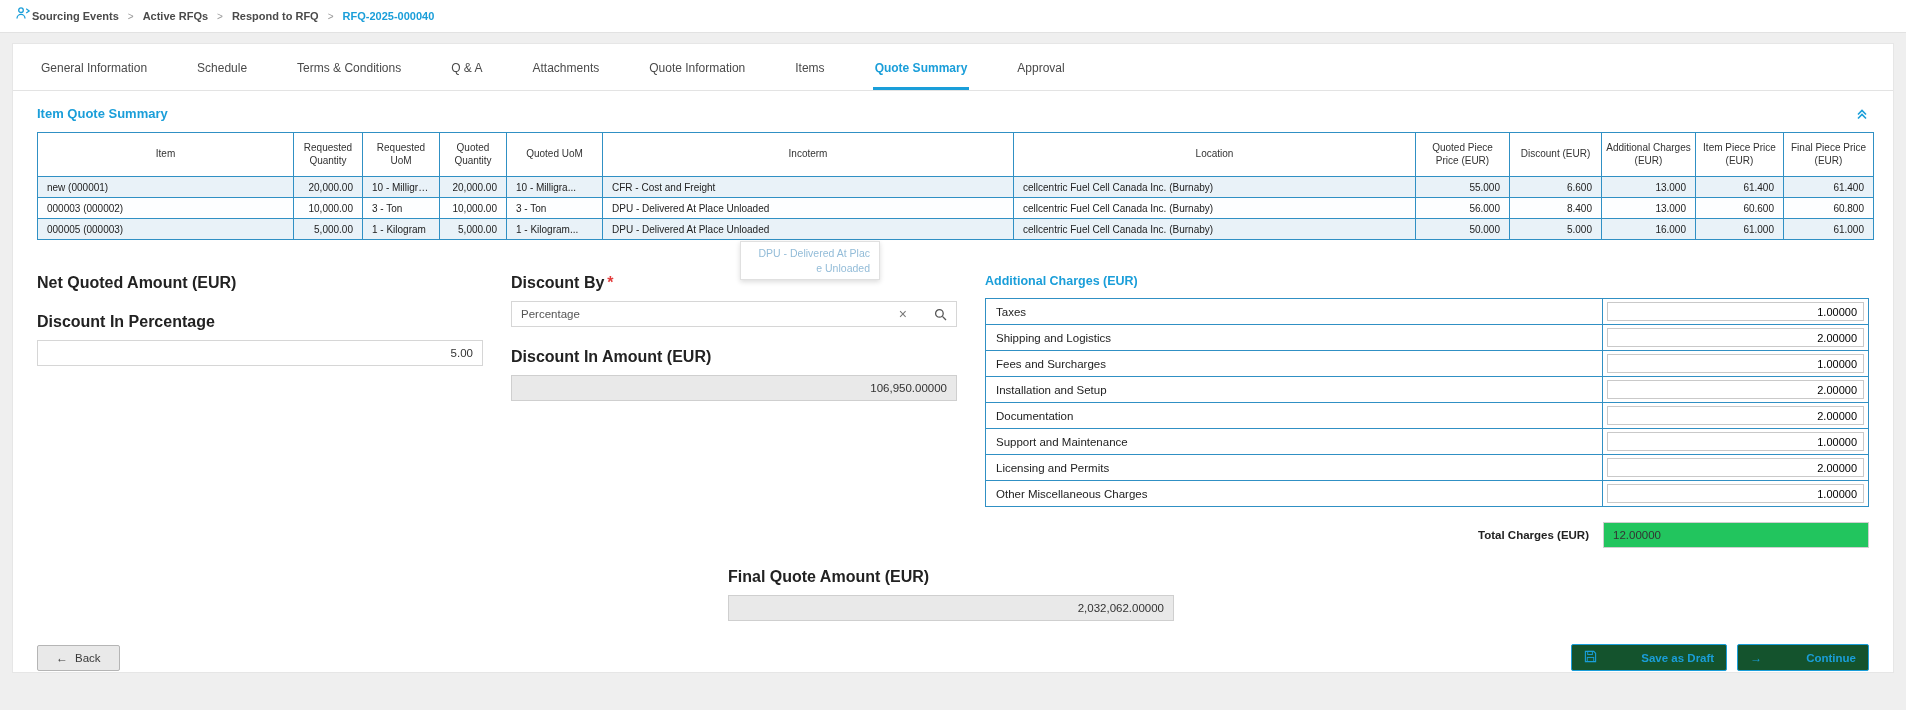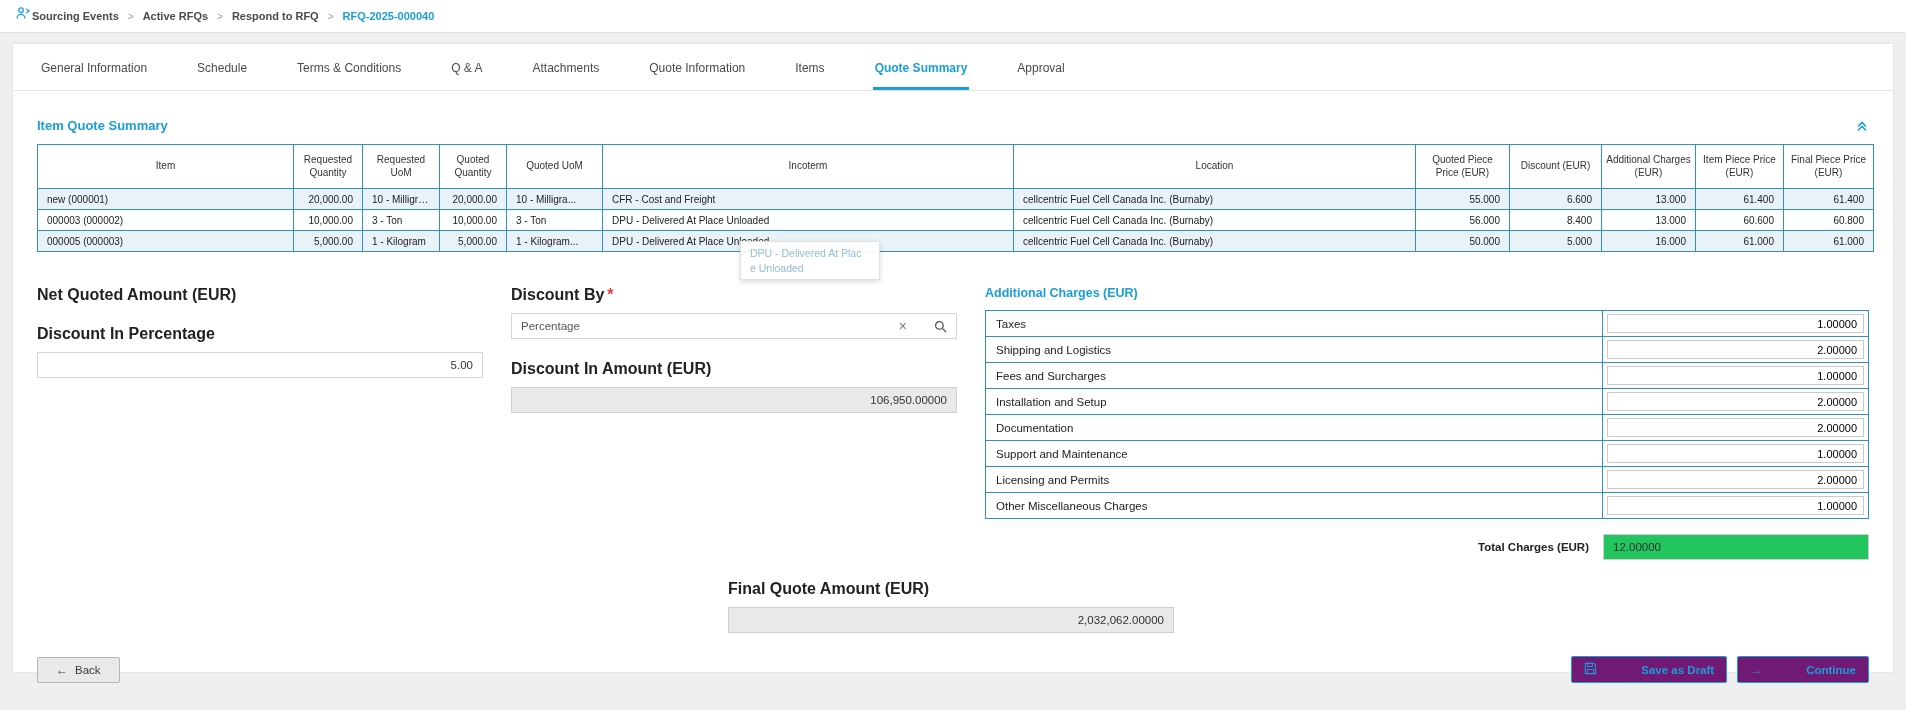--- a/index.html
+++ b/index.html
@@ -16,21 +16,21 @@
   .breadcrumb .sep{color:#9a9a9a;font-weight:400;font-size:10px;}
   .breadcrumb .current{color:#1a9ed9;}
   .crumb{cursor:pointer;}
   
   .card{margin:10px 12px 0;background:#fff;border:1px solid #e6e6e6;height:630px;position:relative;}
   
   .tabs{display:flex;gap:46px;padding:0 26px;border-bottom:1px solid #e3e3e3;}
   .tab{font-size:12px;color:#4a4a4a;padding:17px 2px 12px;border-bottom:3px solid transparent;cursor:pointer;white-space:nowrap;}
   .tab.active{color:#1a9ed9;font-weight:700;border-bottom-color:#1a9ed9;}
   
-  .section-head{display:flex;justify-content:space-between;align-items:center;margin:27px 24px 0;}
+  .section-head{display:flex;justify-content:space-between;align-items:center;margin:15px 24px 0;}
   .section-title{color:#1a9ed9;font-size:13px;font-weight:700;}
   .collapse-btn{cursor:pointer;display:inline-flex;}
   
   .items-table{width:calc(100% - 48px);margin:11px 24px 0;border-collapse:collapse;table-layout:fixed;font-size:10px;}
   .items-table th,.items-table td{border:1px solid #3090c4;}
   .items-table th{font-weight:400;color:#333;background:#fff;text-align:center;padding:4px 4px;height:44px;line-height:1.25;}
   .items-table td{padding:3px 9px;height:21px;white-space:nowrap;overflow:hidden;text-overflow:ellipsis;}
   .items-table tbody tr:nth-child(odd){background:#e9f2f8;}
   .items-table tbody tr:nth-child(even){background:#fdfeff;}
   td.r{text-align:right;} td.l{text-align:left;}
@@ -57,25 +57,25 @@
   .charge-input{display:block;width:calc(100% - 8px);margin:3px 4px;height:19px;border:1px solid #c9c9c9;text-align:right;font-family:"Liberation Sans",sans-serif;font-size:11px;padding:0 6px;background:#fff;}
   .total-row{display:flex;justify-content:flex-end;align-items:center;gap:14px;margin-top:15px;}
   .total-label{font-size:11.5px;font-weight:700;}
   .total-input{width:266px;height:26px;background:#22c55e;border:1px solid #cfcfcf;text-align:left;font-family:Liberation Sans, sans-serif;font-size:11.5px;padding:0 9px;color:#333;}
   
   .final-quote{margin:20px 0 0 715px;width:446px;}
   
   .actions{display:flex;justify-content:space-between;align-items:center;margin:23px 24px 0;}
   .btn{font-family:"Liberation Sans",sans-serif;font-size:11.5px;border-radius:2px;cursor:pointer;display:inline-flex;align-items:center;gap:7px;}
   .btn-back{background:#e9e9e9;border:1px solid #b5b5b5;color:#3a3a3a;padding:5px 18px;}
-  .btn-outline{background:#701a75;border:1px solid #1a9ed9;color:#1a9ed9;padding:5px 12px;font-weight:700;gap:44px;}
+  .btn-outline{background:#14532d;border:1px solid #1a9ed9;color:#1a9ed9;padding:5px 12px;font-weight:700;gap:44px;}
   .right-actions{display:flex;gap:10px;}
   .arrow{font-size:12px;}
   
-  .tooltip{position:absolute;left:740px;top:241px;width:140px;background:rgba(255,255,255,0.93);border:1px solid #e0e0e0;box-shadow:0 2px 5px rgba(0,0,0,0.14);padding:4px 9px;font-size:10.5px;color:#93bcd8;line-height:1.4;z-index:50;}
+  .tooltip{position:absolute;left:740px;top:241px;width:140px;background:rgba(255,255,255,0.93);border:1px solid #e0e0e0;box-shadow:0 2px 5px rgba(0,0,0,0.14);padding:4px 9px;font-size:10.5px;color:#93bcd8;line-height:1.4;z-index:50;text-align:right;}
 </style>
 </head>
 <body>
 
 <div class="topbar">
   <span class="app-icon">
     <svg width="18" height="18" viewBox="0 0 18 18">
       <circle cx="7" cy="5.2" r="2.3" fill="none" stroke="#1a9ed9" stroke-width="1.3"></circle>
       <path d="M3 13.5c0-2.3 1.8-4.1 4-4.1s4 1.8 4 4.1" fill="none" stroke="#1a9ed9" stroke-width="1.3"></path>
       <path d="M12.2 3.8l3 2.1-3 2.1" fill="none" stroke="#1a9ed9" stroke-width="1.2"></path>

